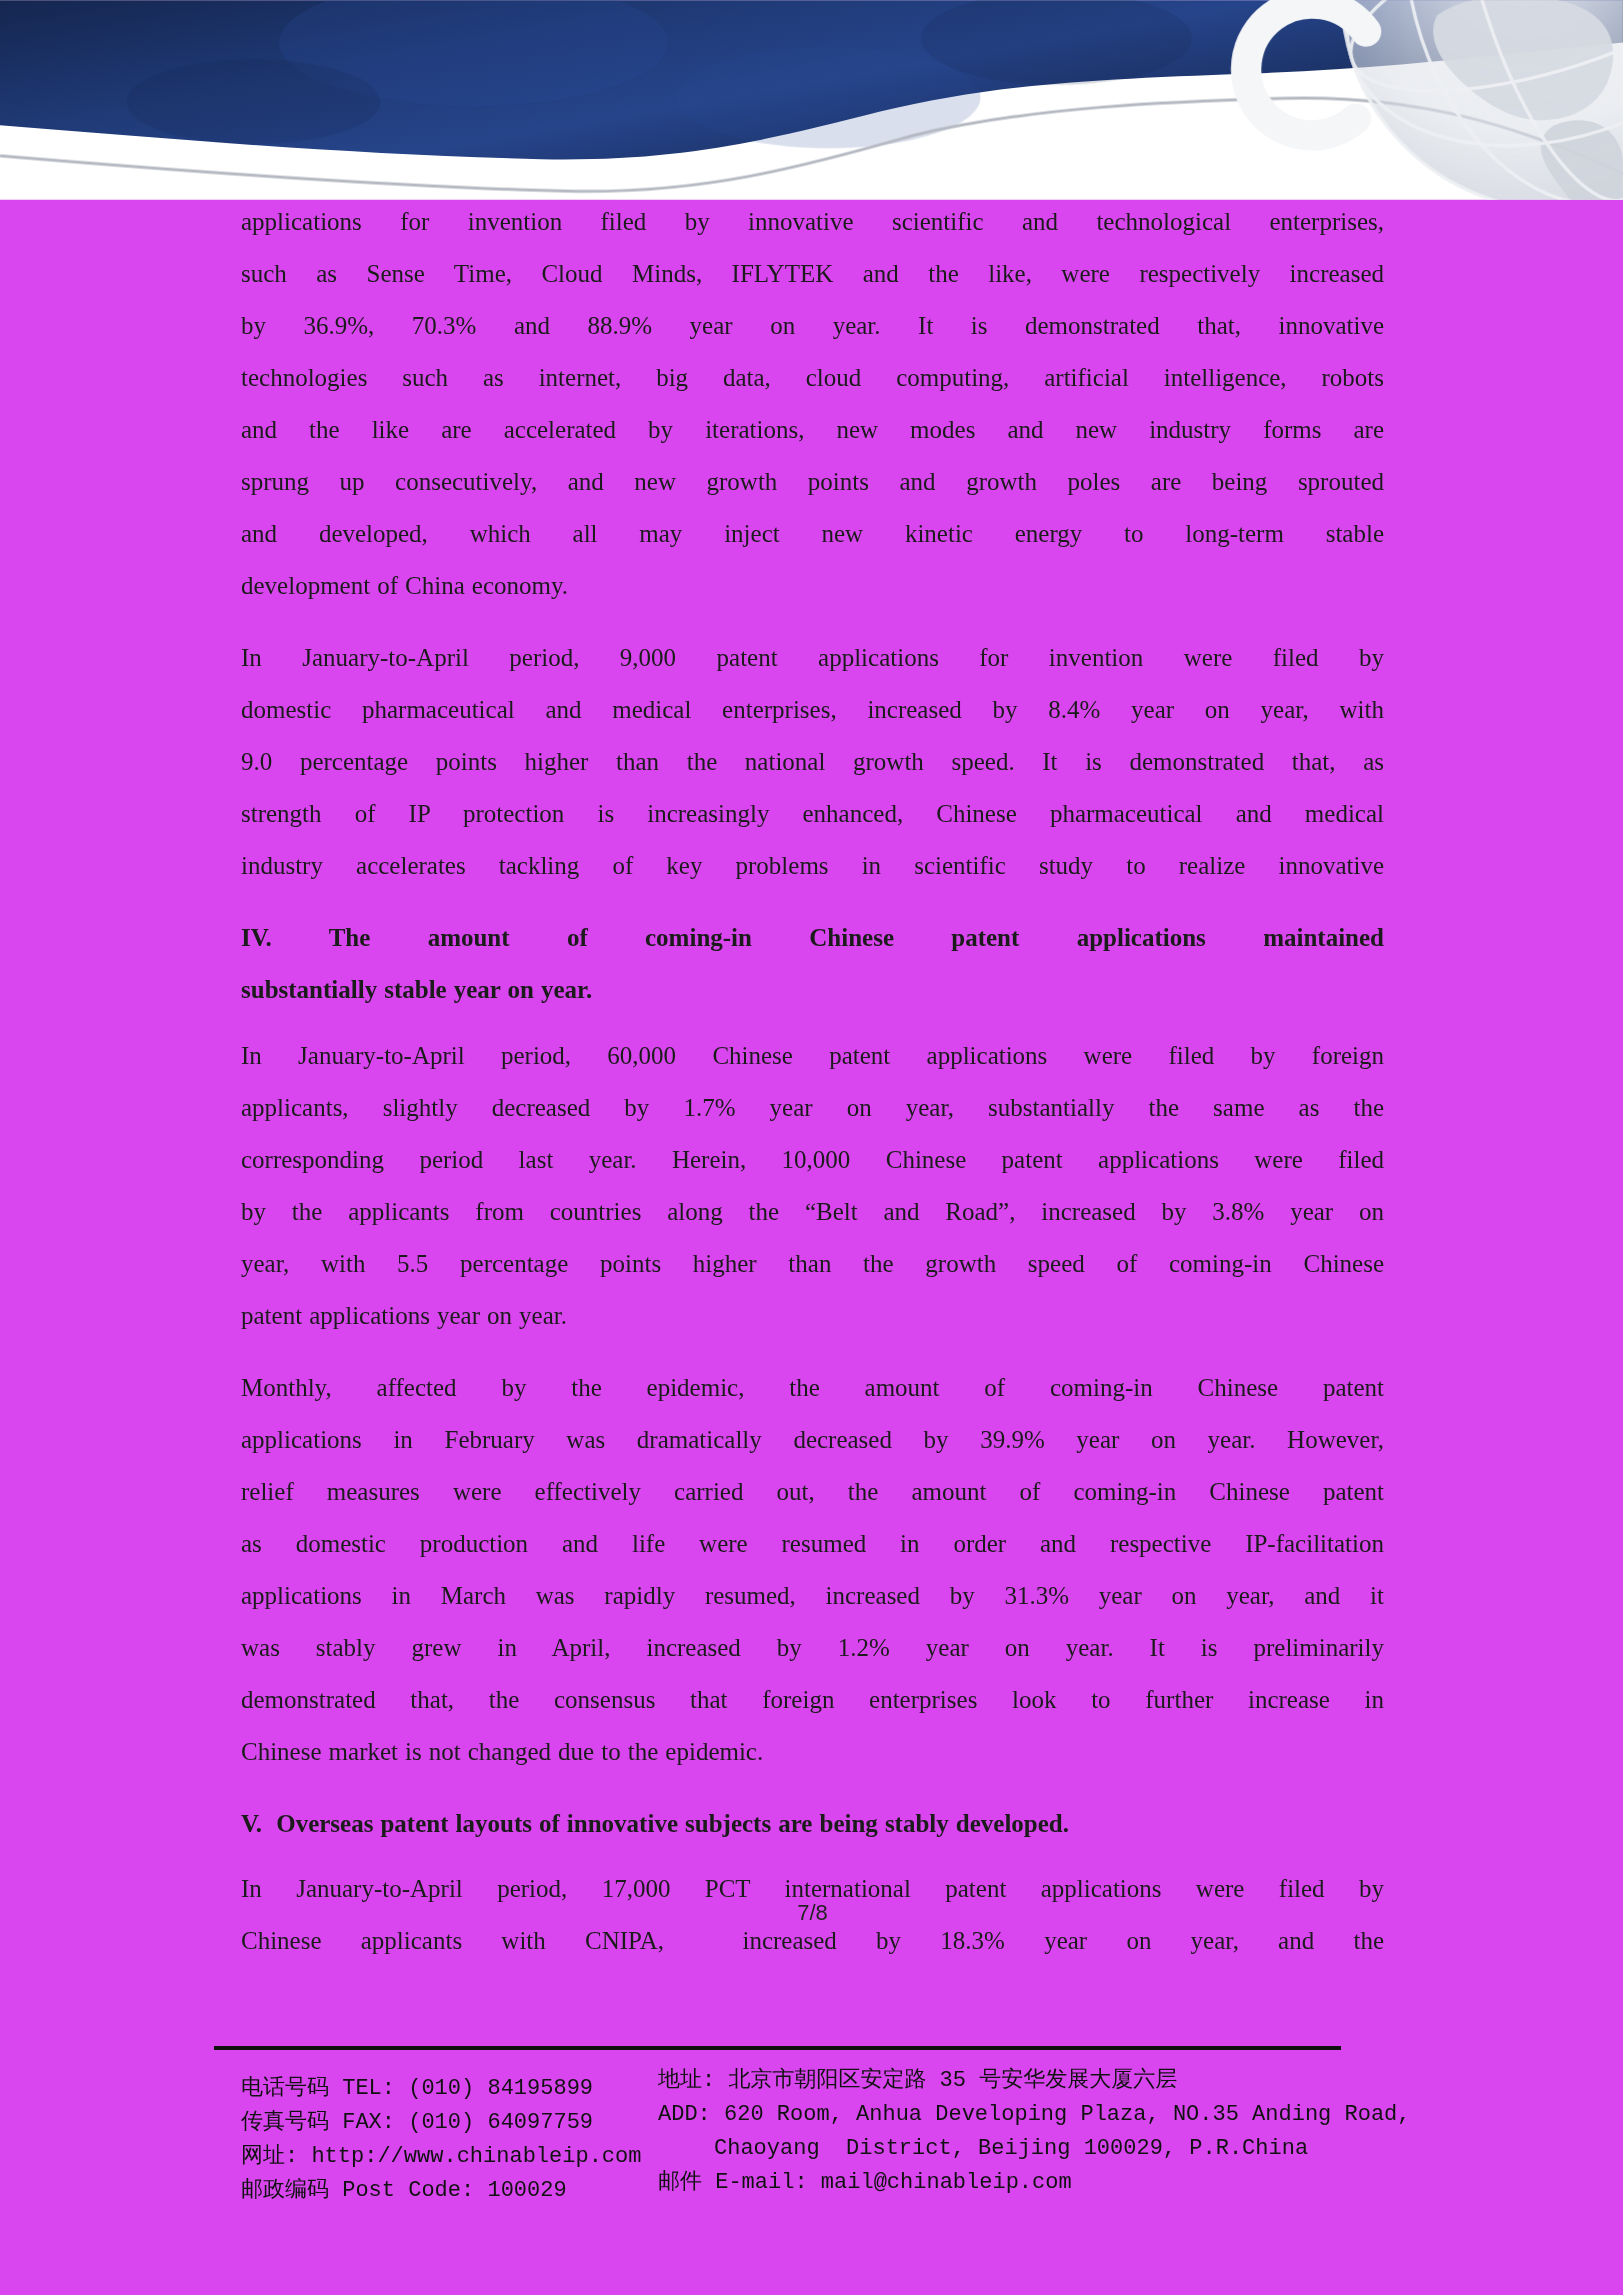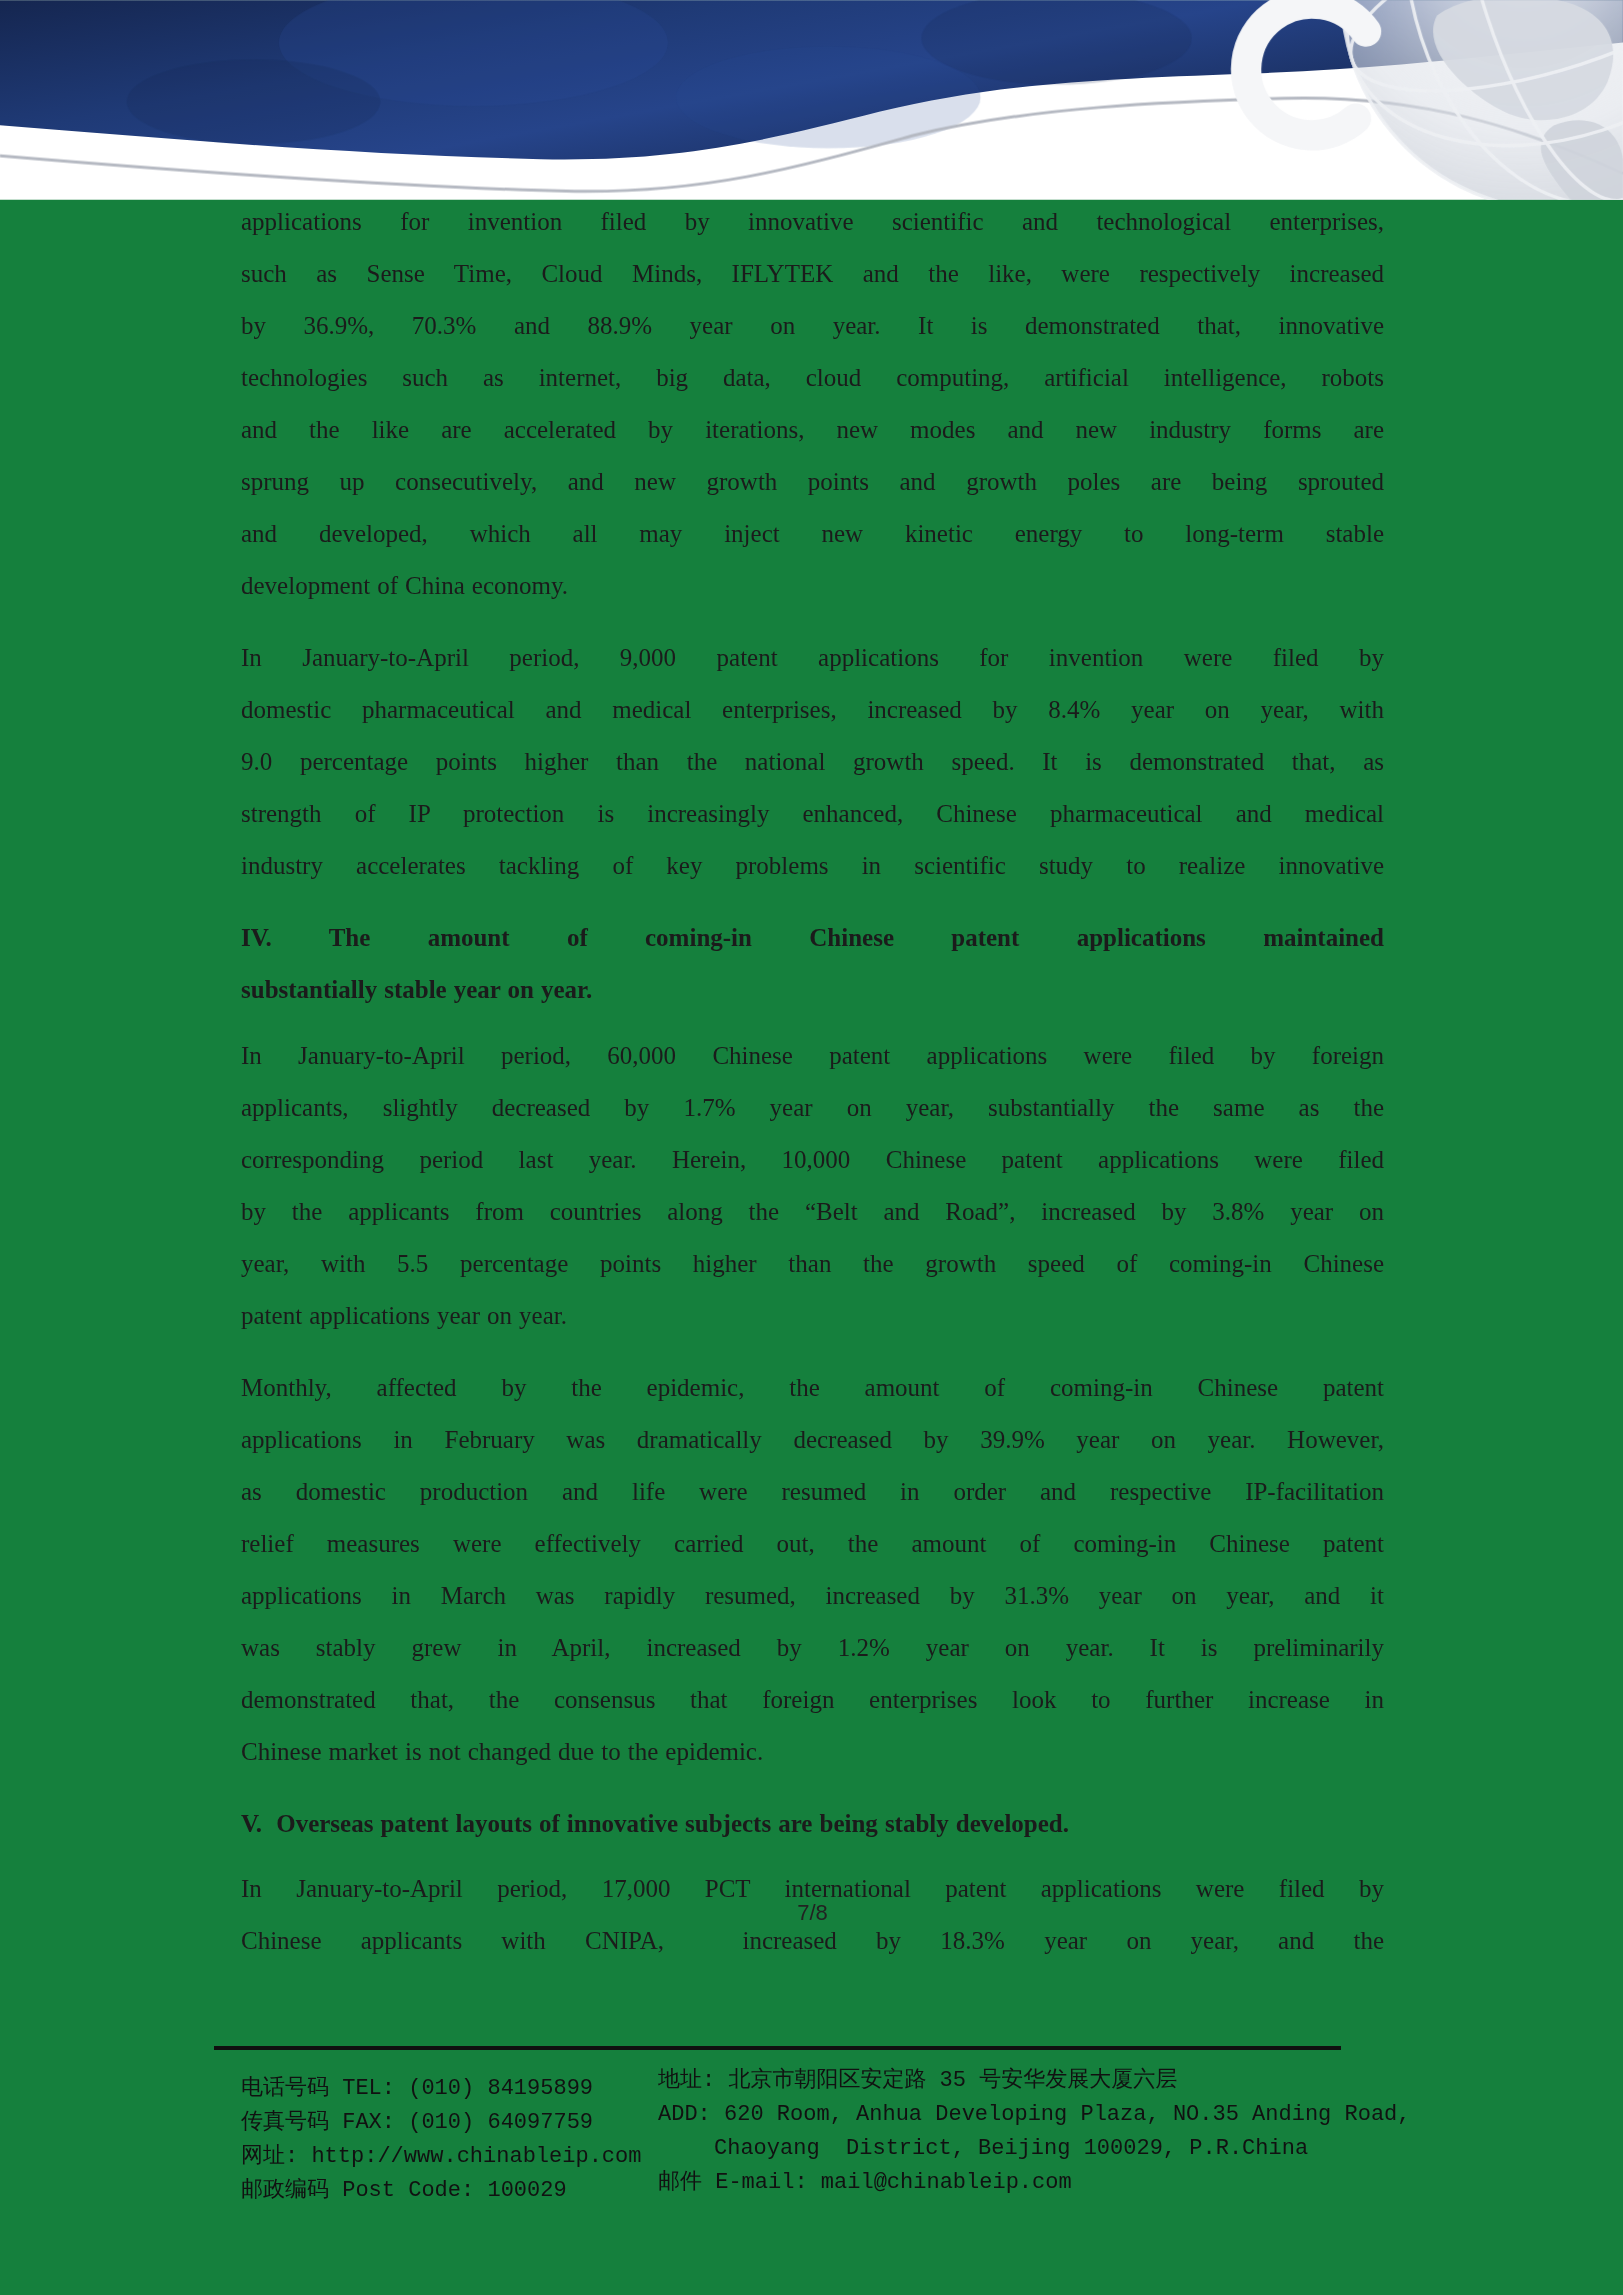--- a/index.html
+++ b/index.html
@@ -1,16 +1,16 @@
 <!DOCTYPE html>
 <html style="font-size:13.5px"><head>
 <meta charset="utf-8">
 <style>
   html,body{margin:0;padding:0;background:#ffffff;}
-  .page{position:relative;width:1623px;height:2295px;background:#15803d;overflow:hidden;
+  .page{position:relative;width:1623px;height:2295px;background:#d946ef;overflow:hidden;
         font-family:"Liberation Serif","DejaVu Serif",serif;color:#1b1b1b;}
   .banner{position:absolute;top:0;left:0;width:1623px;height:200px;}
   .content{position:absolute;left:241px;top:196px;width:1143px;font-size:25px;line-height:52px;}
   .para{margin:0 0 20px 0;}
   .heading{margin:0 0 13.5px 0;font-weight:bold;}
   .tline{text-align:justify;text-align-last:justify;white-space:pre-wrap;word-spacing:0.8px;}
   .tline-last{text-align-last:left;}
   .page-number{position:absolute;left:241px;top:1900px;width:1143px;text-align:center;
                font-family:"Liberation Sans","DejaVu Sans",sans-serif;font-size:22px;color:#222;}
   .footer-rule{position:absolute;left:214px;top:2046px;width:1127px;height:4.2px;background:#101010;}
@@ -100,22 +100,22 @@
         <div class="tline">In January-to-April period, 60,000 Chinese patent applications were filed by foreign</div>
         <div class="tline">applicants, slightly decreased by 1.7% year on year, substantially the same as the</div>
         <div class="tline">corresponding period last year. Herein, 10,000 Chinese patent applications were filed</div>
         <div class="tline">by the applicants from countries along the “Belt and Road”, increased by 3.8% year on</div>
         <div class="tline">year, with 5.5 percentage points higher than the growth speed of coming-in Chinese</div>
         <div class="tline tline-last">patent applications year on year.</div>
       </div>
     <div class="para">
         <div class="tline">Monthly, affected by the epidemic, the amount of coming-in Chinese patent</div>
         <div class="tline">applications in February was dramatically decreased by 39.9% year on year. However,</div>
+        <div class="tline">relief measures were effectively carried out, the amount of coming-in Chinese patent</div>
         <div class="tline">as domestic production and life were resumed in order and respective IP-facilitation</div>
-        <div class="tline">relief measures were effectively carried out, the amount of coming-in Chinese patent</div>
         <div class="tline">applications in March was rapidly resumed, increased by 31.3% year on year, and it</div>
         <div class="tline">was stably grew in April, increased by 1.2% year on year. It is preliminarily</div>
         <div class="tline">demonstrated that, the consensus that foreign enterprises look to further increase in</div>
         <div class="tline tline-last">Chinese market is not changed due to the epidemic.</div>
       </div>
     <div class="heading">
         <div class="tline tline-last">V.  Overseas patent layouts of innovative subjects are being stably developed.</div>
       </div>
     <div class="para">
         <div class="tline">In January-to-April period, 17,000 PCT international patent applications were filed by</div>

